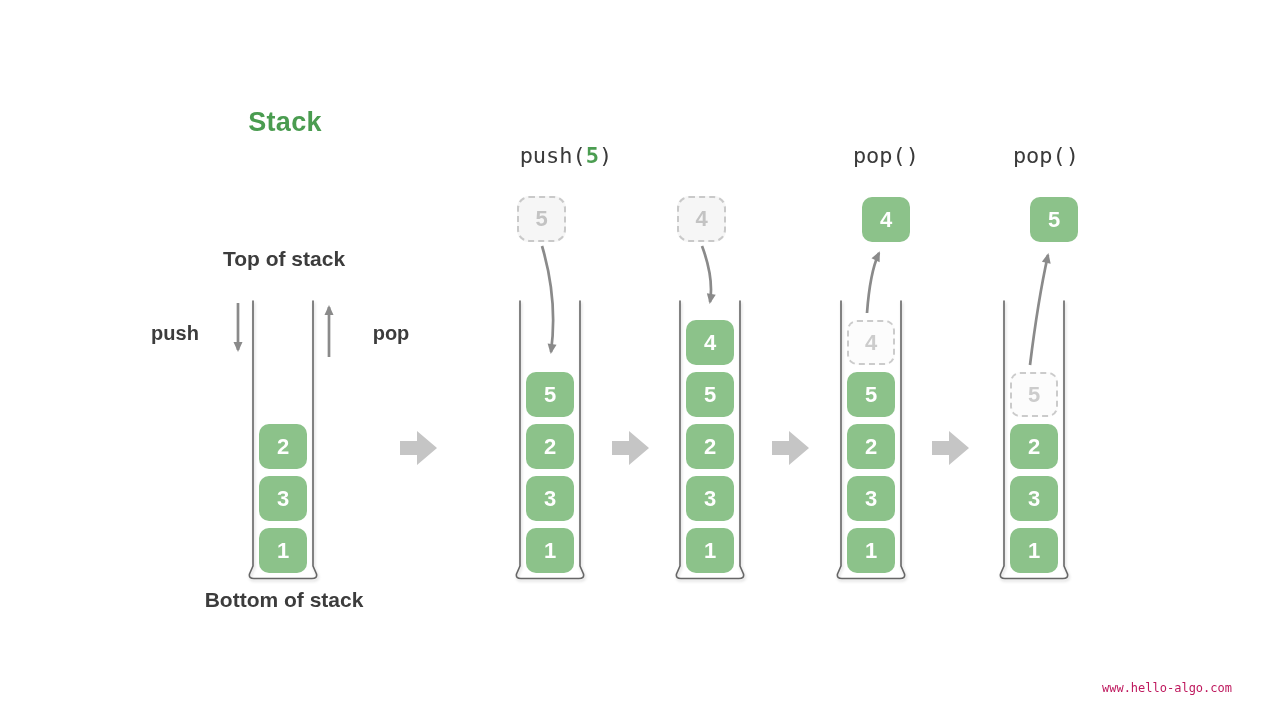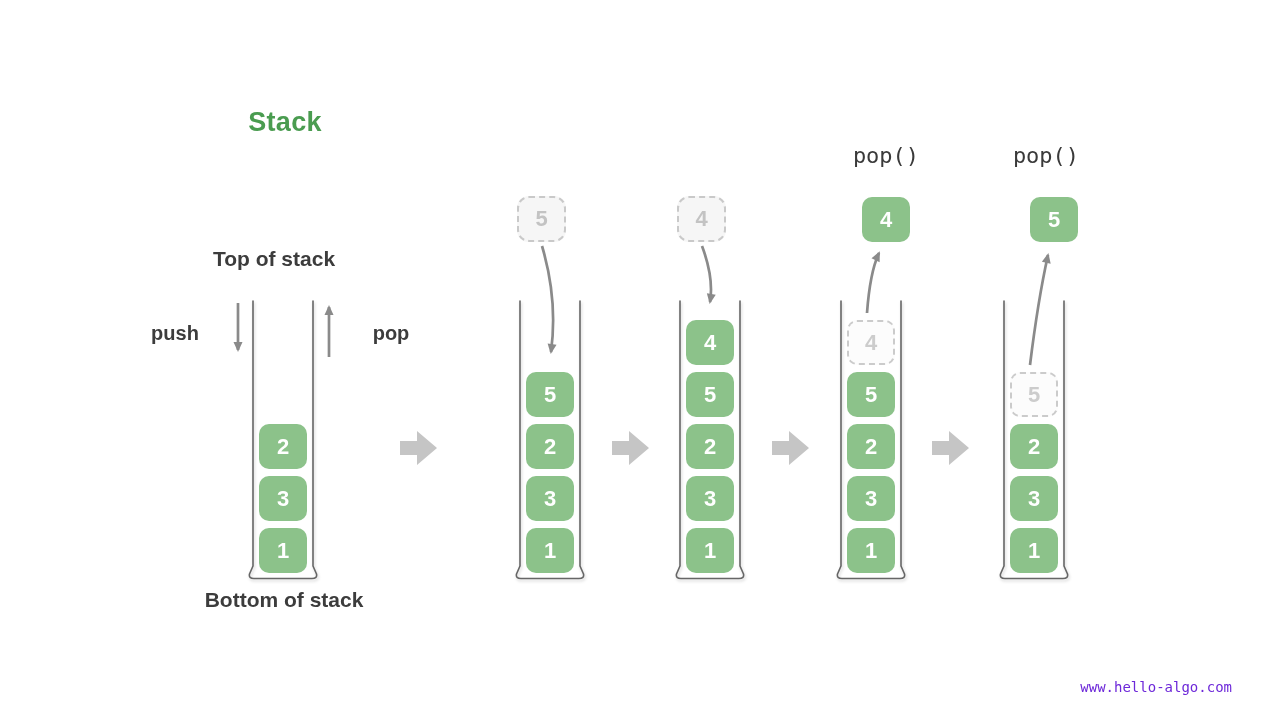--- a/index.html
+++ b/index.html
@@ -48,38 +48,39 @@
     width: 48px; height: 45px; border-radius: 10px;
     border: 2px dashed #CBCBCB; background: #FCFCFC;
     color: #CCCCCC; font-size: 22px; font-weight: 600;
     line-height: 41px; text-align: center;
   }
 
   .container-svg { filter: drop-shadow(1px 2px 1.5px rgba(0,0,0,0.18)); }
 
   .watermark {
     font-family: "DejaVu Sans Mono", monospace;
-    font-size: 14px; color: #6d28d9;
+    font-size: 12px; color: #be185d;
   }
 </style>
 </head>
 <body>
 
 <div class="canvas">
 
   <div class="abs title" style="left:185px; top:107px">Stack</div>
 
-  <div class="abs big-label" style="left:164px; top:247px">Top of stack</div>
+  <div class="abs big-label" style="left:174px; top:247px">Top of stack</div>
 
   <div class="abs big-label" style="left:174px; top:588px">Bottom of stack</div>
 
   <div class="abs side-label" style="left:125px; top:322px; text-align:center">push</div>
 
   <div class="abs side-label" style="left:341px; top:322px; text-align:center">pop</div>
 
+  <div class="abs op" style="left:476px; top:143px"><span>push(</span><span class="arg">5</span><span>)</span></div>
 
 
   <div class="abs op" style="left:796px; top:143px"><span>pop()</span></div>
 
   <div class="abs op" style="left:956px; top:143px"><span>pop()</span></div>
 
   <svg class="abs container-svg" style="left:248px; top:300px" width="70" height="284">
     <path d="M5,1 L5,266 L1.5,274 Q0.5,278.5 6,278.5 L64,278.5 Q69.5,278.5 68.5,274 L65,266 L65,1" fill="none" stroke="#666666" stroke-width="1.6" stroke-linejoin="round" stroke-linecap="round"></path>
   </svg>
   <svg class="abs container-svg" style="left:515px; top:300px" width="70" height="284">

